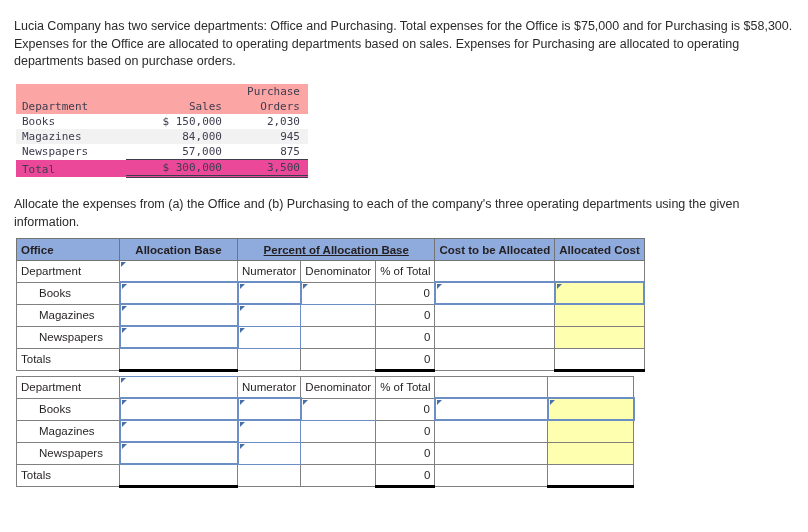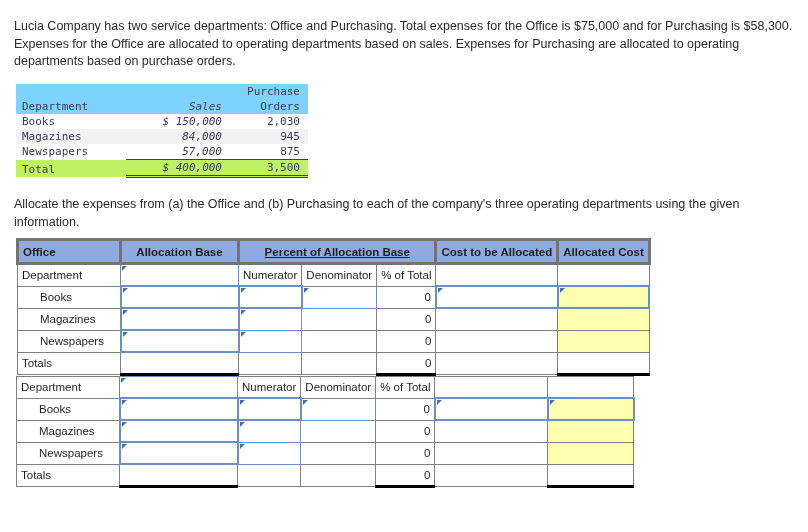--- a/index.html
+++ b/index.html
@@ -42,31 +42,31 @@
     border-collapse: collapse;
     font-family: "DejaVu Sans Mono", "Liberation Mono", monospace;
     font-size: 11px;
     color: #3d3d4e;
   }
   #given-data-table td {
     padding: 1px 0;
     white-space: pre;
   }
   #given-data-table .c-dept  { width: 104px; padding-left: 6px; }
-  #given-data-table .c-sales { width: 96px;  text-align: right; padding-right: 8px; font-style: italic; }
+  #given-data-table .c-sales { width: 96px;  text-align: right; padding-right: 8px; }
   #given-data-table .c-po    { width: 70px;  text-align: right; padding-right: 8px; }
-  #given-data-table tr.head-row td { background: #7dd3fc; }
+  #given-data-table tr.head-row td { background: #fca5a5; }
   #given-data-table tr.shade td    { background: #f2f2f2; }
   #given-data-table tr.white td    { background: #ffffff; }
   #given-data-table tr.total-row td.c-sales,
   #given-data-table tr.total-row td.c-po {
     border-top: 1px solid #3d3d4e;
     border-bottom: 3px double #3d3d4e;
   }
-  #given-data-table tr.total-row td { background: #bef264; }
+  #given-data-table tr.total-row td { background: #ec4899; }
   #given-data-table tr.total-row td.c-dept { padding-top: 3px; }
 
   
   .alloc-table {
     position: absolute;
     border-collapse: collapse;
     table-layout: fixed;
     font-size: 11.5px;
     color: #231f20;
   }
@@ -90,21 +90,21 @@
   .w-den   { width: 73px;  }
   .w-pct   { width: 57px;  }
   .w-cost  { width: 113px; }
   .w-alloc { width: 86px;  }
 
   
   .alloc-table tr.hdr td {
     background: #8faadc;
     font-weight: bold;
     height: 21px;
-    border: 3px solid #737373;
+    border: 1px solid #737373;
   }
   .hdr .center { text-align: center; }
   .hdr .u { text-decoration: underline; }
 
   
   .subhdr-label { text-align: center; }
 
   
   .rowlabel      { text-align: left; }
   .rowlabel.ind  { padding-left: 22px; }
@@ -165,21 +165,21 @@
       <td class="c-po">945</td>
     </tr>
     <tr class="white">
       <td class="c-dept">Newspapers</td>
       <td class="c-sales">57,000</td>
       <td class="c-po">875</td>
     </tr>
 
     <tr class="total-row">
       <td class="c-dept">Total</td>
-      <td class="c-sales">$ 400,000</td>
+      <td class="c-sales">$ 300,000</td>
       <td class="c-po">3,500</td>
     </tr>
   </tbody>
 </table>
 
 <div class="prose" id="allocate-instruction">Allocate the expenses from (a) the Office and (b) Purchasing to each of the company's three operating departments using the given information.</div>
 
 <table class="alloc-table" id="office-table">
   <colgroup>
     <col class="w-dept">

